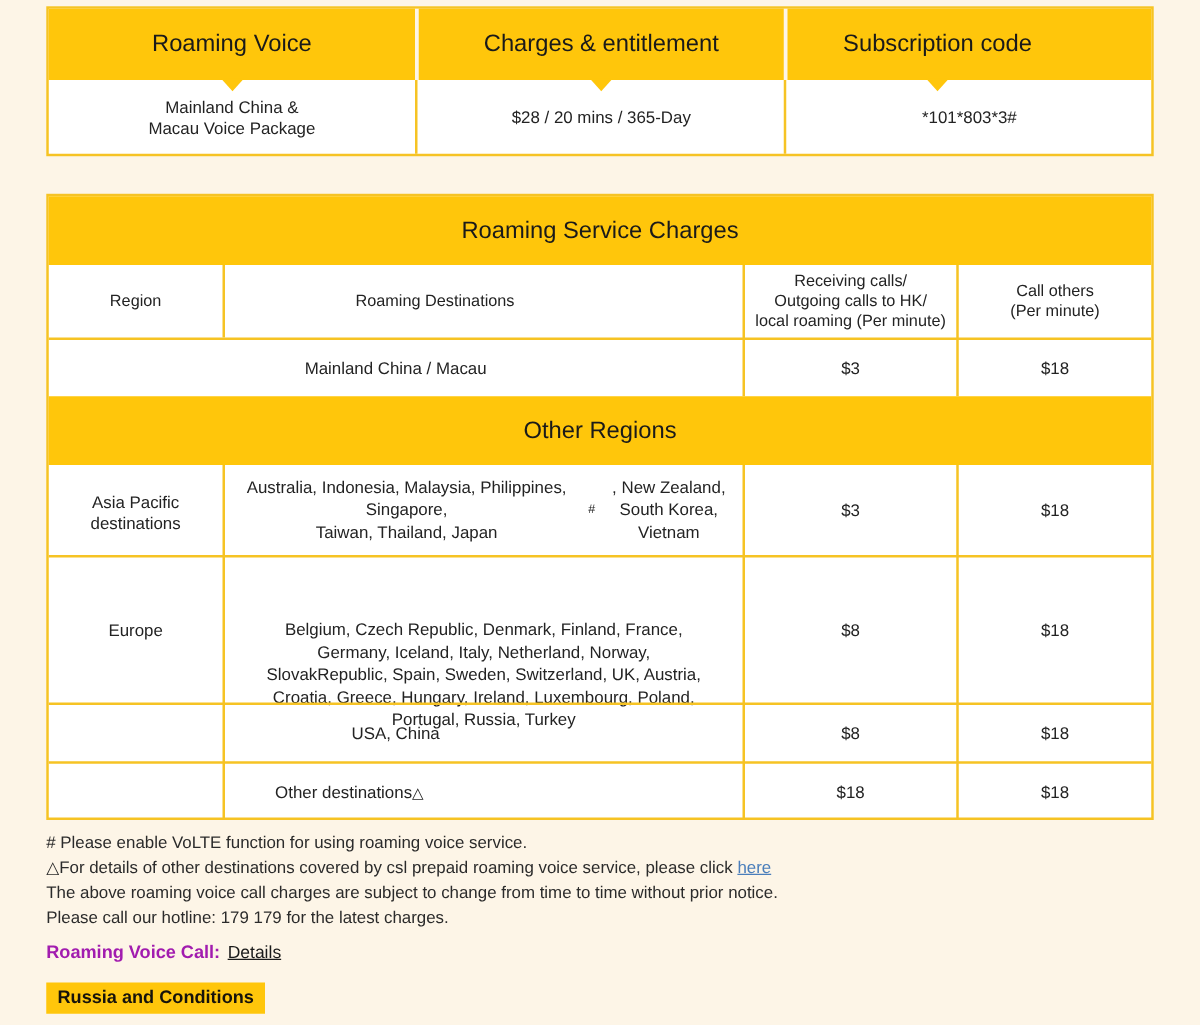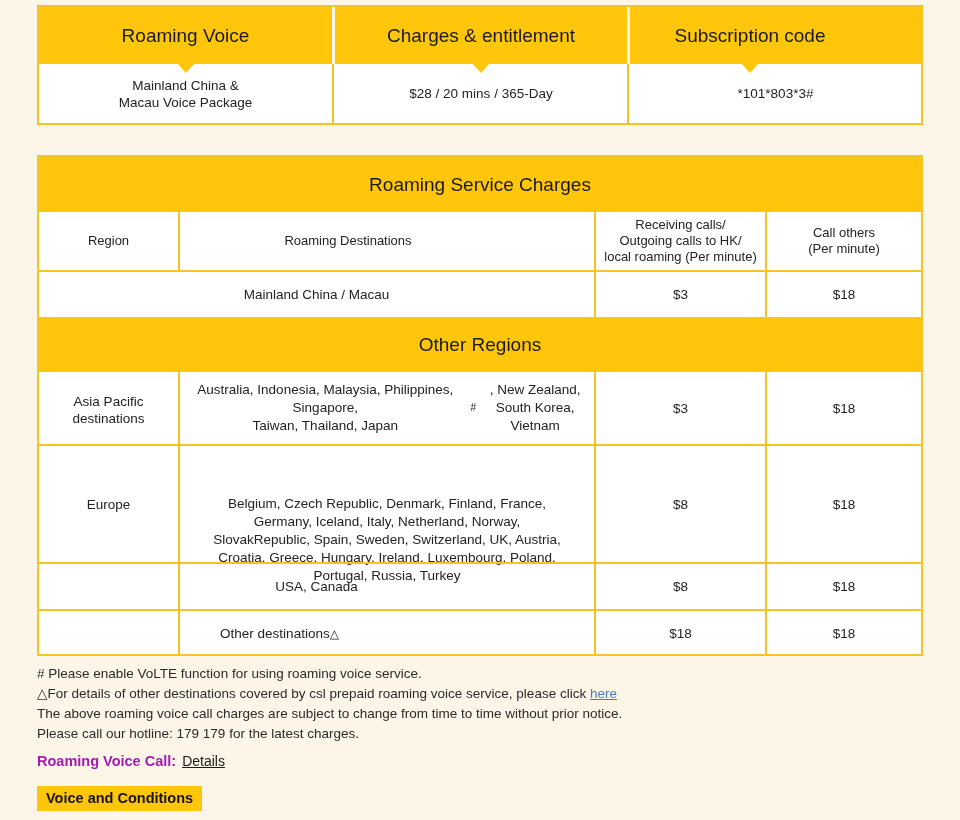--- a/index.html
+++ b/index.html
@@ -160,21 +160,21 @@
     <div class="cell body-cell" style="left:557px; top:215px; width:169px; height:72px;">$3</div>
     <div class="cell body-cell" style="left:728px; top:215px; width:154px; height:72px;">$18</div>
     <div class="hsep" style="left:0; top:287px; width:882px;"></div>
 
     <div class="cell body-cell" style="left:0; top:289px; width:139px; height:116px;">Europe</div>
     <div class="cell dest-cell" style="left:141px; top:289px; width:414px; height:116px;margin-top:36px;">Belgium, Czech Republic, Denmark, Finland, France,<br>Germany, Iceland, Italy, Netherland, Norway,<br>SlovakRepublic, Spain, Sweden, Switzerland, UK, Austria,<br>Croatia, Greece, Hungary, Ireland, Luxembourg, Poland,<br>Portugal, Russia, Turkey</div>
     <div class="cell body-cell" style="left:557px; top:289px; width:169px; height:116px;">$8</div>
     <div class="cell body-cell" style="left:728px; top:289px; width:154px; height:116px;">$18</div>
     <div class="hsep" style="left:0; top:405px; width:882px;"></div>
 
-    <div class="cell body-cell" style="left:0; top:407px; width:555px; height:45px;">USA, Canada</div>
+    <div class="cell body-cell" style="left:0; top:407px; width:555px; height:45px;">USA, China</div>
     <div class="cell body-cell" style="left:557px; top:407px; width:169px; height:45px;">$8</div>
     <div class="cell body-cell" style="left:728px; top:407px; width:154px; height:45px;">$18</div>
     <div class="hsep" style="left:0; top:452px; width:882px;"></div>
 
     <div class="cell body-cell" style="left:0; top:454px; width:481px; height:45px;">
       <span>Other destinations</span>
         <sup class="tri">△</sup>
     </div>
     <div class="cell body-cell" style="left:557px; top:454px; width:169px; height:45px;">$18</div>
     <div class="cell body-cell" style="left:728px; top:454px; width:154px; height:45px;">$18</div>
@@ -193,15 +193,15 @@
       <span>△For details of other destinations covered by csl prepaid roaming voice service, please click</span>
       <a class="link-here" href="#">here</a>
     </div>
     <div class="note">The above roaming voice call charges are subject to change from time to time without prior notice.</div>
     <div class="note">Please call our hotline: 179 179 for the latest charges.</div>
     <div class="rvc-line">
       <span class="rvc-label">Roaming Voice Call:</span><a class="details" href="#">Details</a>
     </div>
   </div>
 
-  <div class="terms">Voice and Conditions</div>
+  <div class="terms">Russia and Conditions</div>
 
 </div>
 
 </body></html>

